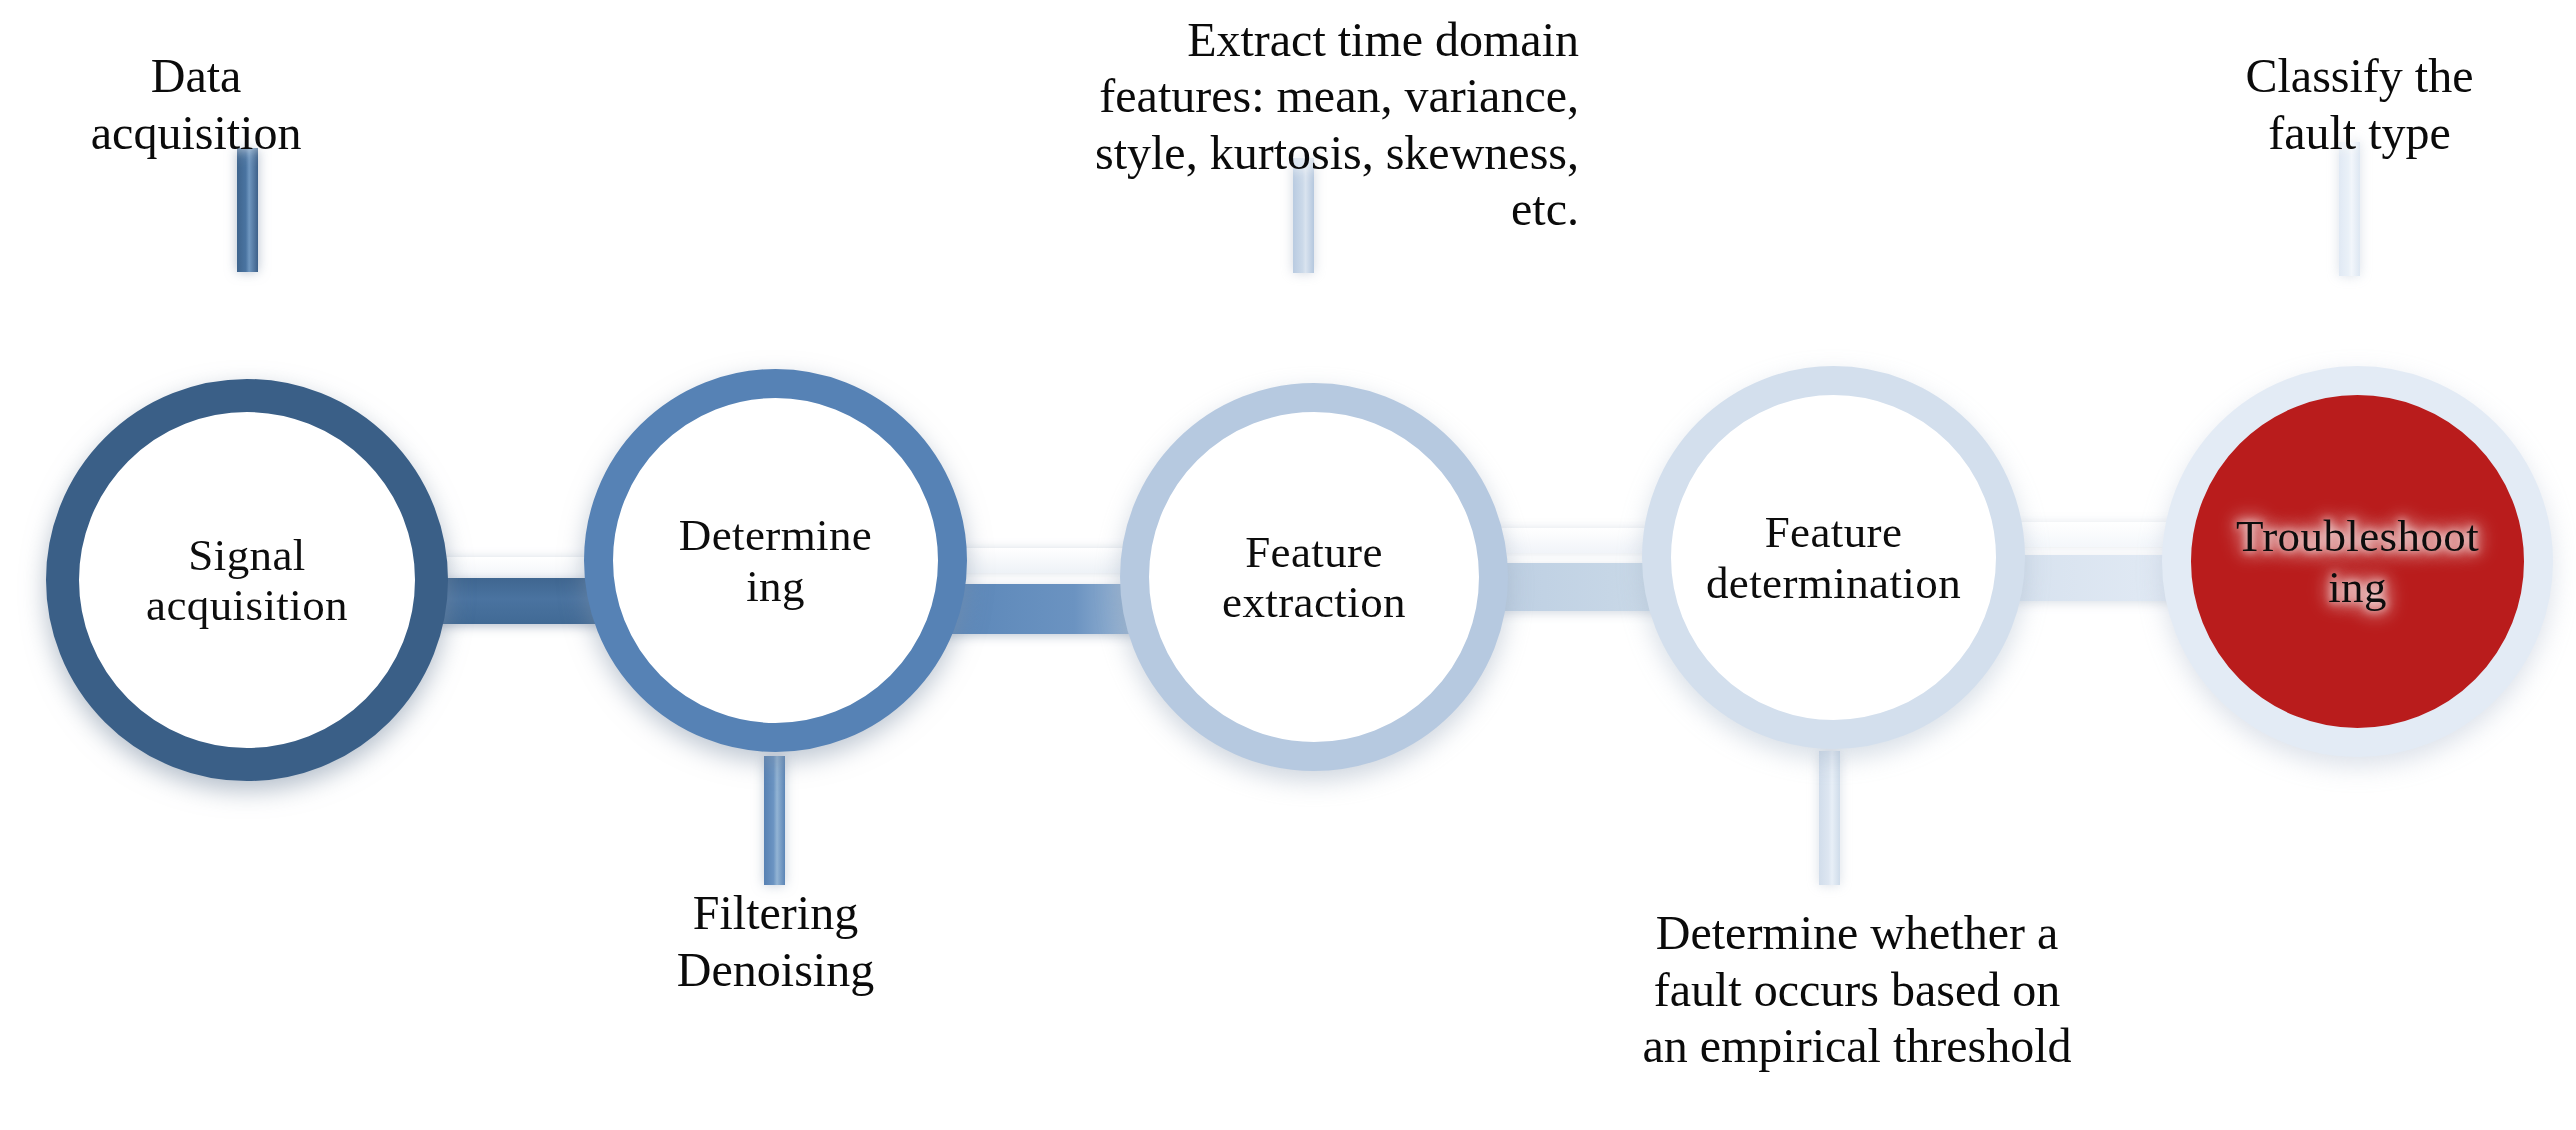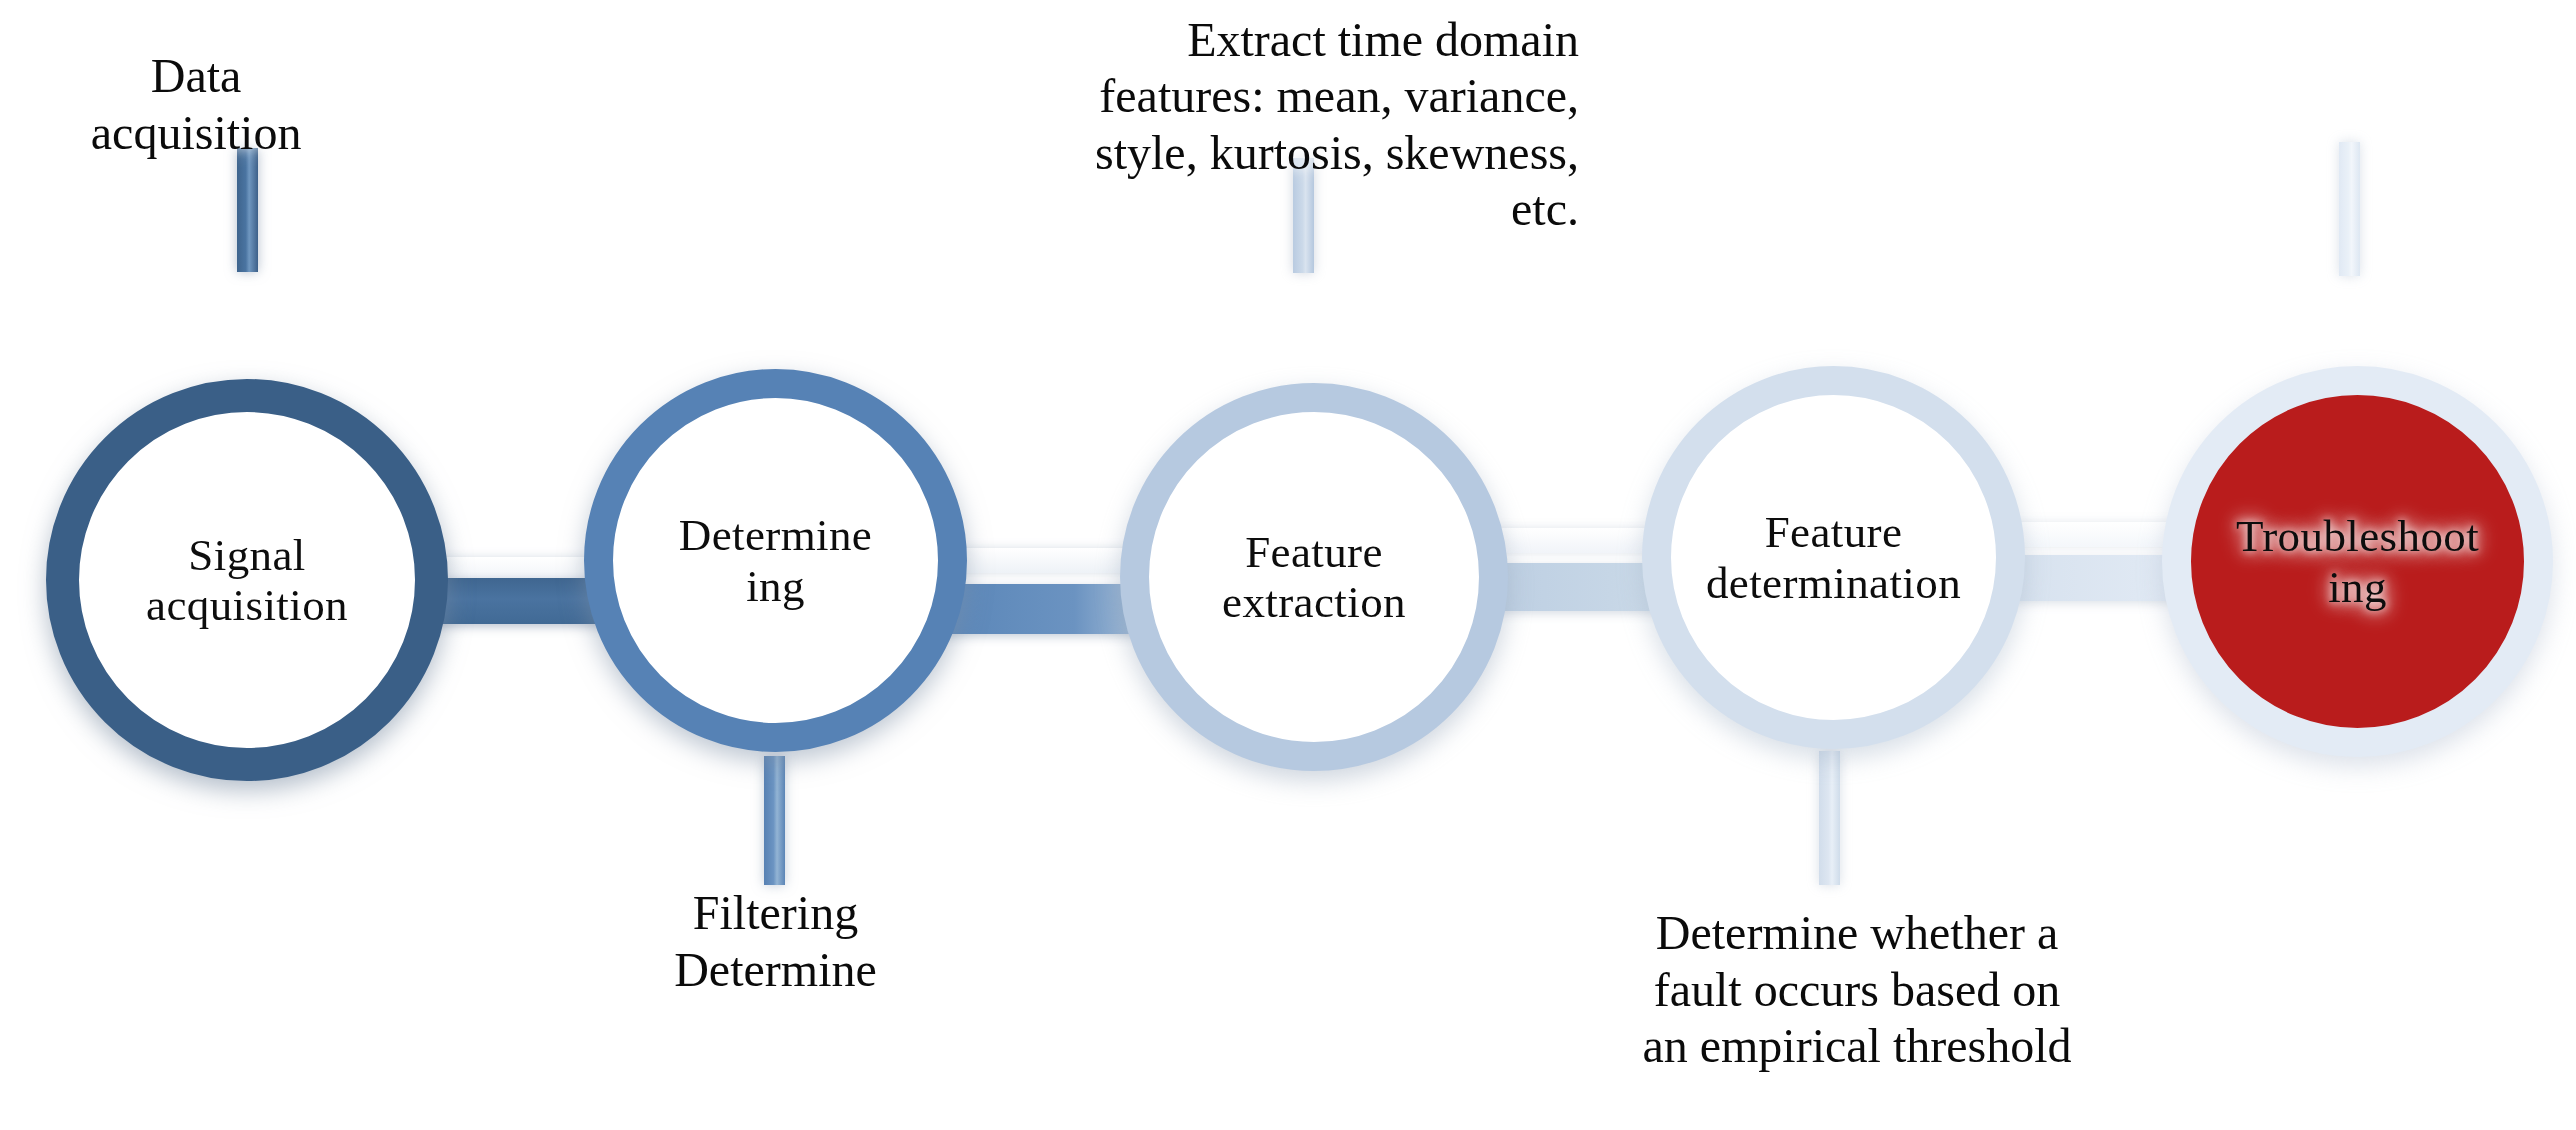--- a/index.html
+++ b/index.html
@@ -85,20 +85,22 @@
               box-shadow:0 0 11.5px rgba(120,140,165,0.55);"></div>
 
   <div class="caption" style="left:1043px; top:11.5px; width:536px;text-align:right;">Extract time domain
 features: mean, variance,
 style, kurtosis, skewness,
 etc.</div>
   <div class="stem" style="left:1293px; top:158px; width:21px; height:115px;
               background:linear-gradient(to right,#b9cbe1 0%,#cbd9e9 45%,#d9e3ef 60%,#b4c7de 100%);
               box-shadow:0 0 11.5px rgba(150,165,185,0.45);"></div>
 
+  <div class="caption" style="left:2173px; top:48px; width:373px;">Classify the
+fault type</div>
   <div class="stem" style="left:2339px; top:142px; width:21px; height:134px;
               background:linear-gradient(to right,#e0e9f4 0%,#eaf1f8 45%,#f2f6fb 60%,#dde7f2 100%);
               box-shadow:0 0 11.5px rgba(165,180,200,0.40);"></div>
 
   <div class="link-hi" style="left:412px; top:557px; width:220px; height:21px;
               background:linear-gradient(to bottom,#ffffff 0%,#f2f5f9 100%);
               box-shadow:0 0 9.6px rgba(150,165,185,0.35);"></div>
   <div class="link" style="left:412px; top:578px; width:220px; height:46px;
               background:linear-gradient(to bottom,#3f6690 0%,#4a73a0 45%,#416a95 100%);
               box-shadow:0 2.9px 9.6px rgba(110,130,155,0.5);"></div>
@@ -161,21 +163,21 @@
               background:#b91c1c;
               box-shadow:0 9.6px 25px rgba(165,180,200,0.38);">
     <span class="node-label">Troubleshoot
 ing</span>
   </div>
 
   <div class="stem" style="left:764px; top:756px; width:21px; height:129px;
               background:linear-gradient(to right,#5781b3 0%,#6b94c2 45%,#93b4d4 62%,#5b85b6 100%);
               box-shadow:0 0 11.5px rgba(135,155,180,0.50);"></div>
   <div class="caption" style="left:589px; top:885px; width:373px;">Filtering
-Determine</div>
+Denoising</div>
 
   <div class="stem" style="left:1819px; top:751px; width:21px; height:134px;
               background:linear-gradient(to right,#d1ddeb 0%,#dde6f1 45%,#e8eff7 62%,#cfdcea 100%);
               box-shadow:0 0 11.5px rgba(160,175,195,0.40);"></div>
   <div class="caption" style="left:1584px; top:905px; width:546px;">Determine whether a
 fault occurs based on
 an empirical threshold</div>
 
 </div>
 

